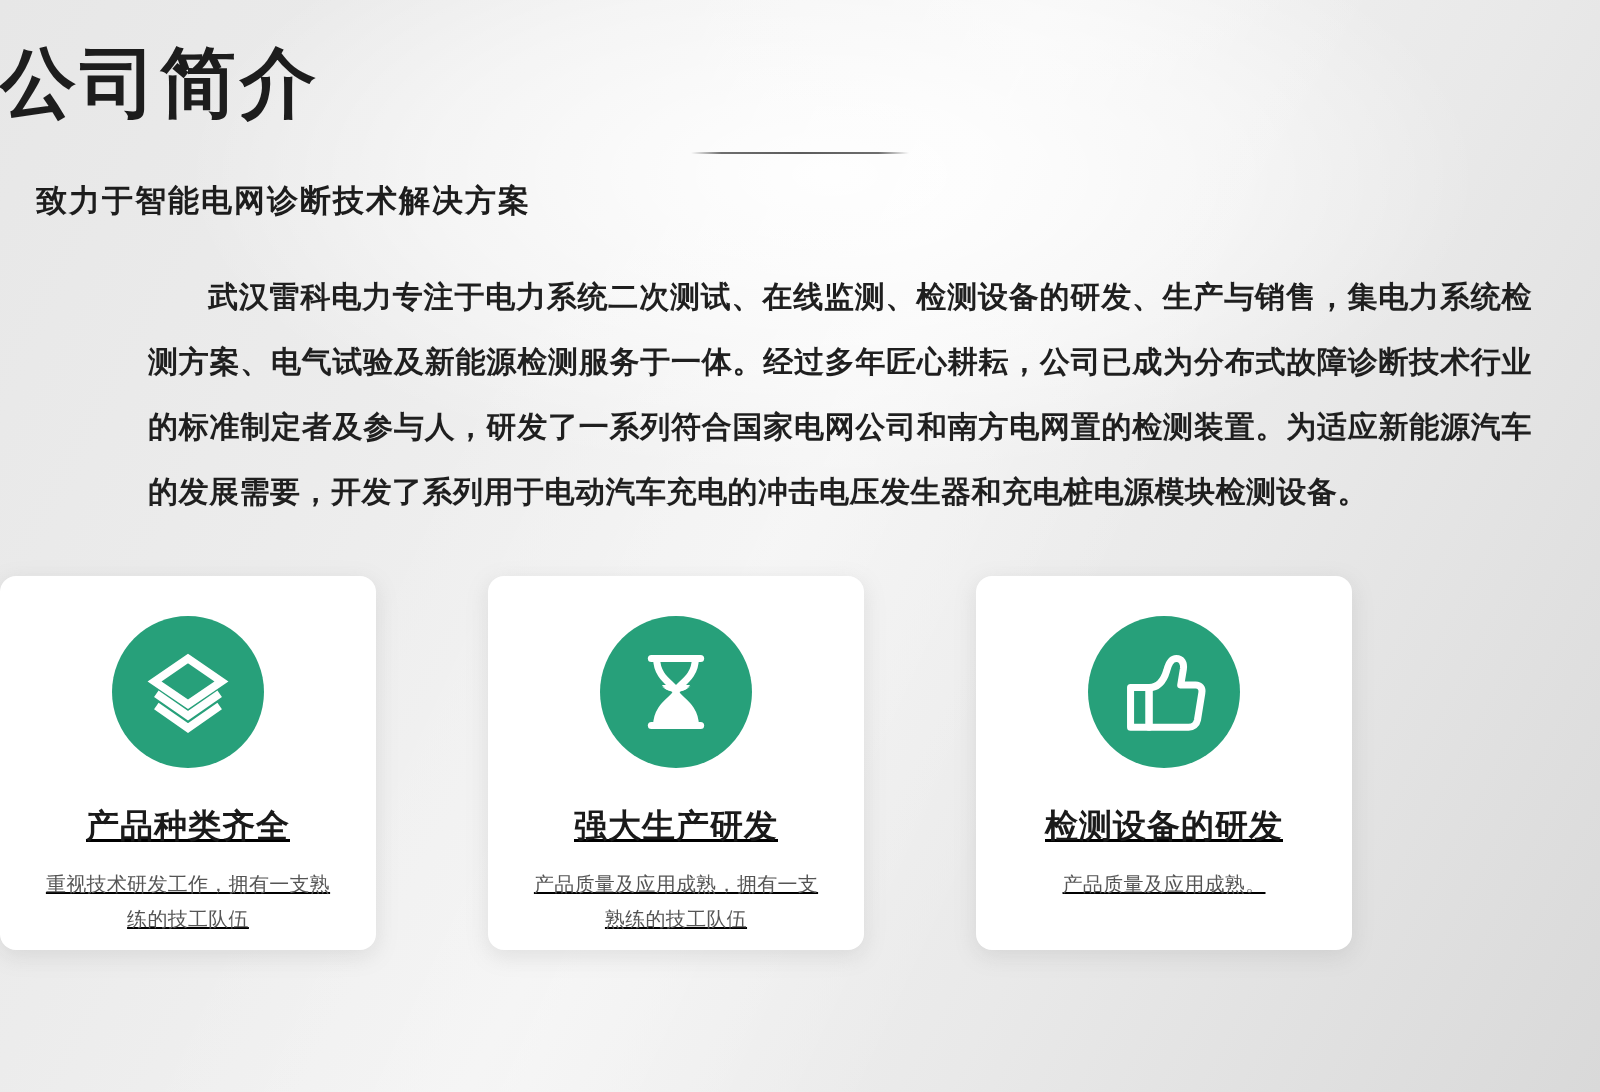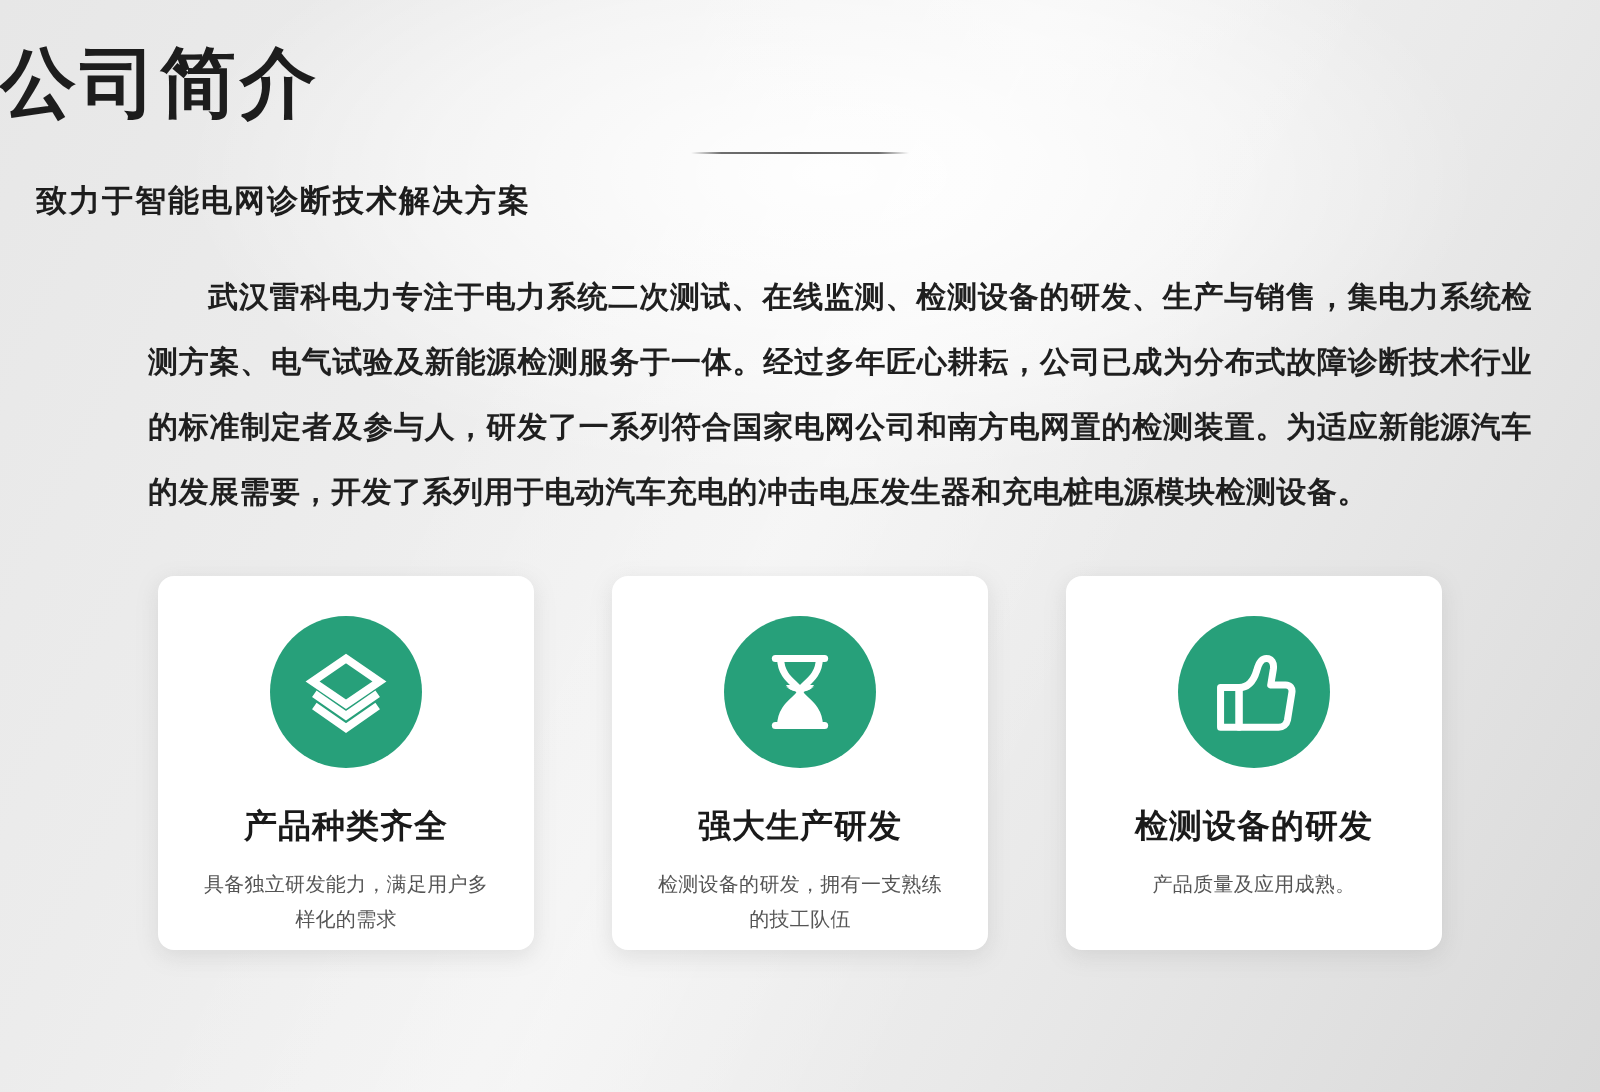--- a/index.html
+++ b/index.html
@@ -75,23 +75,24 @@
     color: #1f1f1f;
     text-align: justify;
     text-indent: 2em;
     letter-spacing: 0.5px;
     font-weight: bold;
   }
 
   
   .cards {
     display: flex;
-    justify-content: center;
-    gap: 78px;
+    justify-content: flex-start;
+    gap: 112px;
     margin-top: 52px;
+    text-decoration: underline;
   }
   .card {
     width: 376px;
     height: 374px;
     background: #ffffff;
     border-radius: 16px;
     box-shadow: 0 6px 22px rgba(120,120,120,0.18);
     display: flex;
     flex-direction: column;
     align-items: center;
@@ -153,39 +154,39 @@
             </g>
             <g fill="none" stroke="#ffffff" stroke-width="9" stroke-linejoin="miter">
               <path d="M14 52 L50 77 L86 52"></path>
             </g>
             <g fill="none" stroke="#ffffff" stroke-width="9" stroke-linejoin="miter">
               <path d="M14 66 L50 91 L86 66"></path>
             </g>
           </svg>
         </div>
         <div class="card-title">产品种类齐全</div>
-        <div class="card-desc">具备独立研发能力，满足用户多样化的需求</div>
+        <div class="card-desc">重视技术研发工作，拥有一支熟练的技工队伍</div>
       </div>
 
       <div class="card">
         <div class="icon-circle">
           <svg viewBox="0 0 100 100" aria-hidden="true">
             <g stroke="#ffffff" stroke-width="8" fill="none" stroke-linecap="round" stroke-linejoin="round">
               <path d="M22 12 H78"></path>
               <path d="M22 88 H78"></path>
               <path d="M28 12 C28 36 50 42 50 50 C50 58 28 64 28 88"></path>
               <path d="M72 12 C72 36 50 42 50 50 C50 58 72 64 72 88"></path>
             </g>
             <path d="M33 43 C38 48 62 48 67 43 C62 48 55 50 50 50 C45 50 38 48 33 43 Z" fill="#ffffff"></path>
             <path d="M34 42 H66 C62 48 54 50 50 50 C46 50 38 48 34 42 Z" fill="#ffffff"></path>
             <path d="M50 54 C58 54 70 70 70 84 H30 C30 70 42 54 50 54 Z" fill="#ffffff"></path>
           </svg>
         </div>
         <div class="card-title">强大生产研发</div>
-        <div class="card-desc">检测设备的研发，拥有一支熟练的技工队伍</div>
+        <div class="card-desc">产品质量及应用成熟，拥有一支熟练的技工队伍</div>
       </div>
 
       <div class="card">
         <div class="icon-circle">
           <svg viewBox="0 0 100 100" aria-hidden="true">
             <g fill="none" stroke="#ffffff" stroke-width="8" stroke-linejoin="round" stroke-linecap="round">
               <path d="M12 45 H33 V90 H12 Z"></path>
               <path d="M33 45 C44 45 50 36 53 26 C55 18 58 12 64 12 C70 12 73 17 72 24 L69 42 H86 C91 42 94 46 93 51 L88 82 C87 87 83 90 78 90 H33 Z"></path>
             </g>
           </svg>

